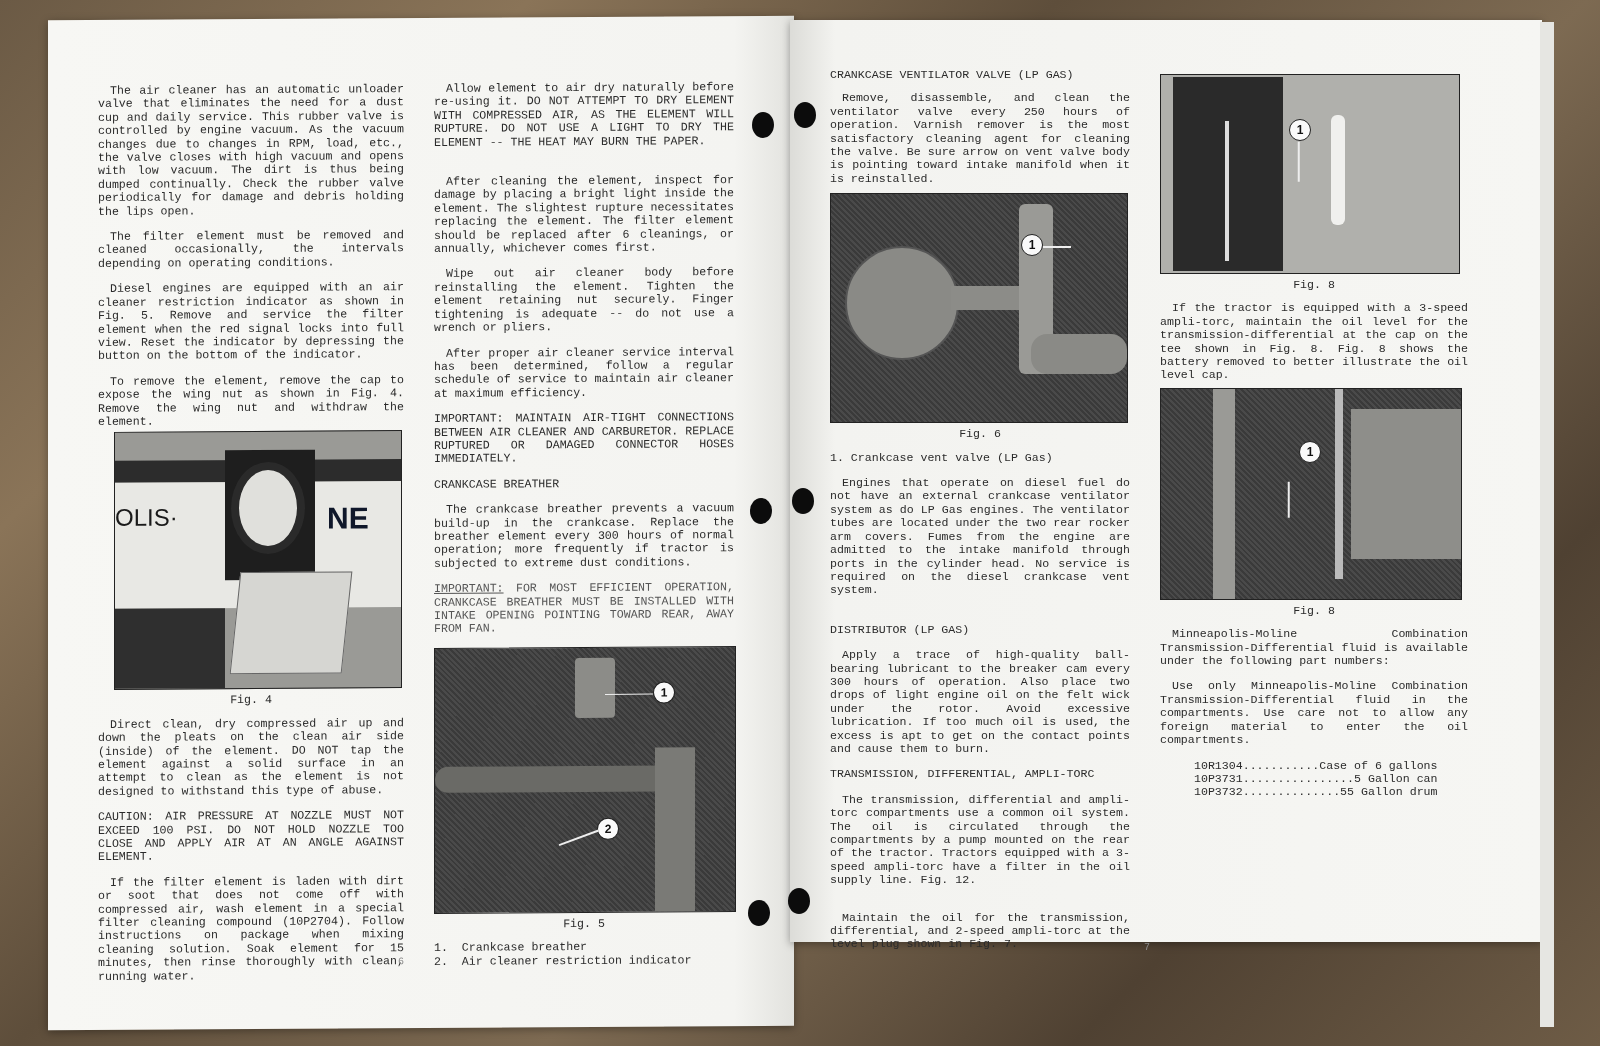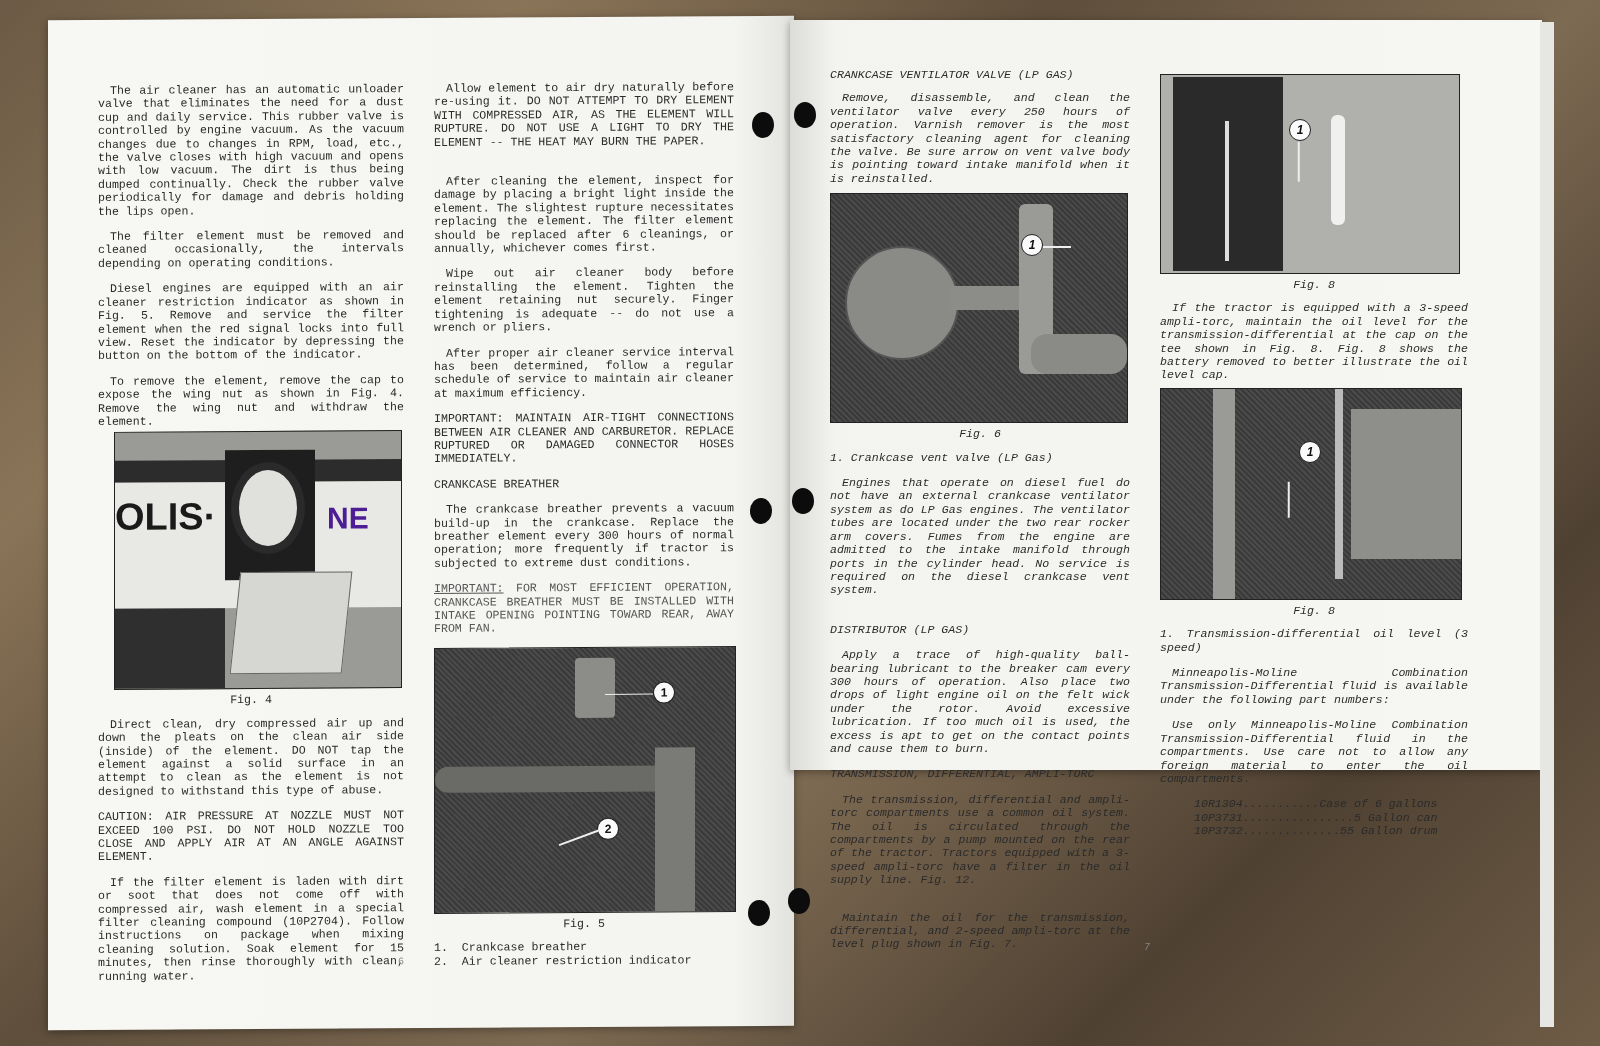--- a/index.html
+++ b/index.html
@@ -7,21 +7,21 @@
     width:1600px; height:1046px; overflow:hidden; position:relative;
     background: linear-gradient(135deg,#6b5a45 0%,#8a7458 20%,#5e4e3b 40%,#7d6a52 60%,#4f4132 80%,#6e5c46 100%);
     font-family: "Liberation Mono", "DejaVu Sans Mono", monospace;
     color:#2b2b2b;
   }
   .page {
     position:absolute; background:#f6f6f3;
     box-shadow: 0 2px 8px rgba(0,0,0,0.35);
   }
   #page-left { left:48px; top:18px; width:746px; height:1010px; transform: skewY(-0.35deg); background:linear-gradient(90deg,#f7f7f4 0%,#f4f4f1 92%,#e2e2de 100%); }
-  #page-right { left:790px; top:20px; width:752px; height:750px; background:linear-gradient(90deg,#dcdcd8 0%,#f3f3f0 6%,#f6f6f3 100%);font-style:italic; }
+  #page-right { left:790px; top:20px; width:752px; height:922px; background:linear-gradient(90deg,#dcdcd8 0%,#f3f3f0 6%,#f6f6f3 100%); }
   .edge { position:absolute; left:1540px; top:22px; width:14px; height:1005px; background:#e6e6e2; }
   .col { position:absolute; font-size:11.6px; line-height:13.4px; }
   .col p { margin:0 0 12px 0; text-align:justify; text-indent:12px; }
   .col p.noindent { text-indent:0; }
   .col h4 { font-weight:normal; margin:0 0 12px 0; font-size:11.6px; }
   .u { text-decoration: underline; }
   .photo {
     position:relative; border:1.5px solid #222; overflow:hidden;
     background: repeating-linear-gradient(45deg,#3a3a3a 0 2px,#4a4a4a 2px 4px);
   }
@@ -47,22 +47,22 @@
     <p>The air cleaner has an automatic unloader valve that eliminates the need for a dust cup and daily service. This rubber valve is controlled by engine vacuum. As the vacuum changes due to changes in RPM, load, etc., the valve closes with high vacuum and opens with low vacuum. The dirt is thus being dumped continually. Check the rubber valve periodically for damage and debris holding the lips open.</p>
     <p>The filter element must be removed and cleaned occasionally, the intervals depending on operating conditions.</p>
     <p>Diesel engines are equipped with an air cleaner restriction indicator as shown in Fig. 5. Remove and service the filter element when the red signal locks into full view. Reset the indicator by depressing the button on the bottom of the indicator.</p>
     <p style="margin-bottom:4px">To remove the element, remove the cap to expose the wing nut as shown in Fig. 4. Remove the wing nut and withdraw the element.</p>
 
     <div class="photo" style="width:286px; height:256px; margin-left:16px; background:#9a9a96;">
       <div style="position:absolute;left:0;top:28px;width:100%;height:22px;background:#2c2c2c;"></div>
       <div style="position:absolute;left:0;top:50px;width:100%;height:126px;background:#e8e8e4;"></div>
       <div style="position:absolute;left:110px;top:18px;width:90px;height:130px;background:#1e1e1e;"></div>
       <div style="position:absolute;left:116px;top:30px;width:74px;height:92px;border-radius:50%;background:#e0e0dc;border:8px solid #2a2a2a;box-sizing:border-box;"></div>
-      <span style="position:absolute;left:0;top:78px;font-family:'Liberation Sans',sans-serif;font-weight:bold;font-size:38px;color:#1a1a1a;">OLIS·</span>
-      <span style="position:absolute;left:212px;top:80px;font-family:'Liberation Sans',sans-serif;font-weight:bold;font-size:30px;color:#4c1d95;">NE</span>
+      <span style="position:absolute;left:0;top:78px;font-family:'Liberation Sans',sans-serif;font-weight:normal;font-size:24px;color:#1a1a1a;">OLIS·</span>
+      <span style="position:absolute;left:212px;top:80px;font-family:'Liberation Sans',sans-serif;font-weight:bold;font-size:30px;color:#0f172a;">NE</span>
       <div style="position:absolute;left:120px;top:140px;width:110px;height:100px;background:#d6d6d2;transform:skewX(-6deg);border:1px solid #666;"></div>
       <div style="position:absolute;left:0;top:176px;width:110px;height:80px;background:#2f2f2f;"></div>
     </div>
     <div class="cap">Fig. 4</div>
 
     <p>Direct clean, dry compressed air up and down the pleats on the clean air side (inside) of the element. DO NOT tap the element against a solid surface in an attempt to clean as the element is not designed to withstand this type of abuse.</p>
     <p class="noindent">CAUTION: AIR PRESSURE AT NOZZLE MUST NOT EXCEED 100 PSI. DO NOT HOLD NOZZLE TOO CLOSE AND APPLY AIR AT AN ANGLE AGAINST ELEMENT.</p>
     <p>If the filter element is laden with dirt or soot that does not come off with compressed air, wash element in a special filter cleaning compound (10P2704). Follow instructions on package when mixing cleaning solution. Soak element for 15 minutes, then rinse thoroughly with clean, running water.</p>
   </div>
 
@@ -139,21 +139,20 @@
     <p style="margin-bottom:6px">If the tractor is equipped with a 3-speed ampli-torc, maintain the oil level for the transmission-differential at the cap on the tee shown in Fig. 8. Fig. 8 shows the battery removed to better illustrate the oil level cap.</p>
 
     <div class="photo" style="width:300px; height:210px;">
       <div style="position:absolute;left:52px;top:0;width:22px;height:210px;background:#9a9a96;"></div>
       <div style="position:absolute;left:174px;top:0;width:8px;height:190px;background:#bbb;"></div>
       <div style="position:absolute;left:190px;top:20px;width:110px;height:150px;background:#8e8e8a;"></div>
       <div class="callout" style="left:138px;top:52px;">1</div>
       <div class="leader" style="left:128px;top:92px;width:36px;transform:rotate(90deg);"></div>
     </div>
     <div class="cap">Fig. 8</div>
-    <p class="noindent">1. Transmission-differential oil level (3 speed)</p>
 
     <p>Minneapolis-Moline Combination Transmission-Differential fluid is available under the following part numbers:</p>
     <p>Use only Minneapolis-Moline Combination Transmission-Differential fluid in the compartments. Use care not to allow any foreign material to enter the oil compartments.</p>
     <div class="parts">
       <div>10R1304...........Case of 6 gallons</div>
       <div>10P3731................5 Gallon can</div>
       <div>10P3732..............55 Gallon drum</div>
     </div>
   </div>
 

